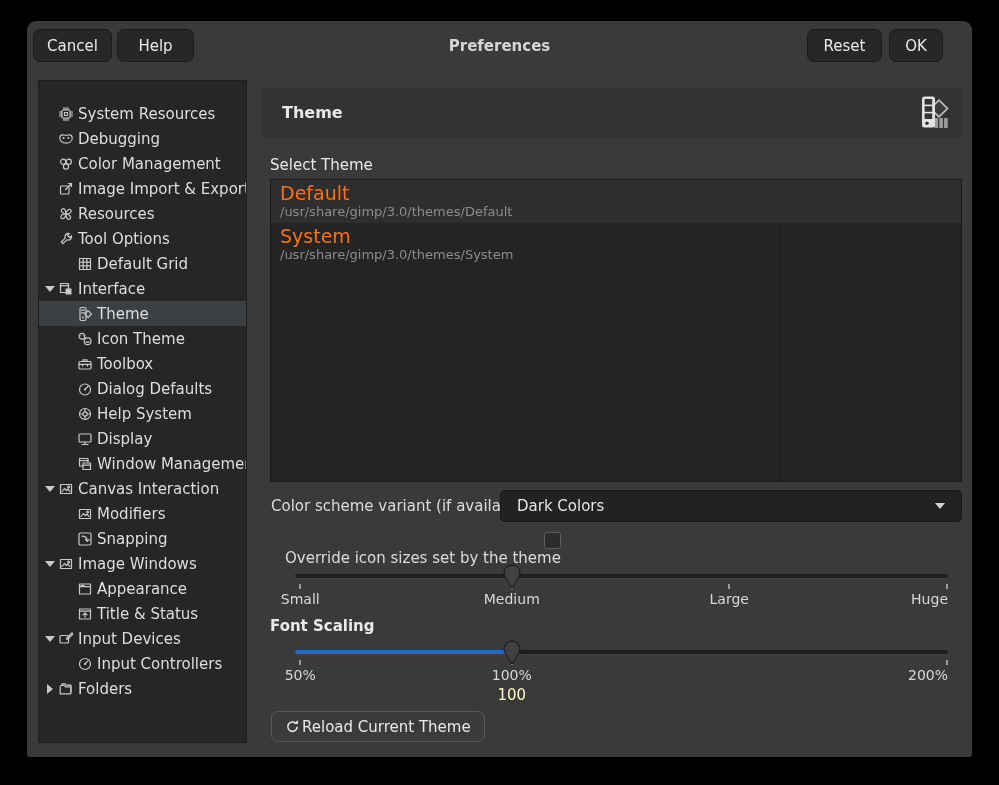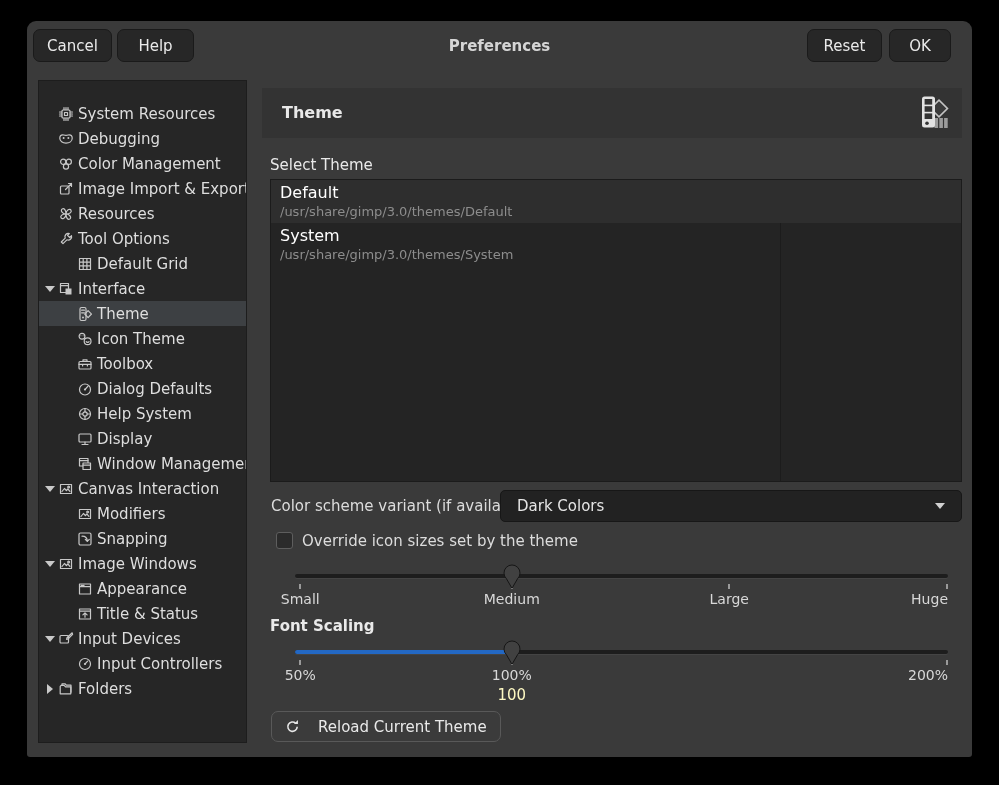--- a/index.html
+++ b/index.html
@@ -16,21 +16,21 @@
   
   .tb-btn{
     position:absolute;top:8px;height:33px;box-sizing:border-box;
     background:#272727;border:1px solid #1a1a1a;border-radius:7px;
     color:#eaeaea;font-size:15px;font-family:inherit;
     display:flex;align-items:center;justify-content:center;padding:4px;
   }
   #btn-cancel{left:6px;width:79px;}
   #btn-help{left:90px;width:77px;}
   #btn-reset{left:780px;width:75px;}
-  #btn-ok{left:862px;width:62px;}
+  #btn-ok{left:862px;width:54px;}
   .title{position:absolute;left:0;right:0;top:16px;text-align:center;
     font-weight:bold;font-size:15px;color:#d5d5d5;}
   
   .sidebar{
     position:absolute;left:11px;top:59px;width:209px;height:663px;
     background:#262626;border:1px solid #1d1d1d;box-sizing:border-box;
     padding-top:20px;overflow:hidden;
   }
   .side-row{display:flex;align-items:center;height:25px;color:#dedede;
     font-size:15px;white-space:nowrap;cursor:default;}
@@ -48,52 +48,52 @@
   .hicon{position:absolute;right:12px;top:7px;width:36px;height:36px;}
   
   .select-label{position:absolute;left:243px;top:135px;font-size:15px;font-weight:normal;color:#e9e9e9;}
   .theme-list{
     position:absolute;left:243px;top:158px;width:692px;height:303px;
     background:#242424;border:1px solid #1b1b1b;box-sizing:border-box;overflow:hidden;
   }
   .col-div{position:absolute;left:509px;top:0;bottom:0;width:1px;background:rgba(0,0,0,0.22);}
   .t-row{height:43px;padding:3px 0 0 9px;box-sizing:border-box;position:relative;}
   .t-row.selected{background:#2e2e2e;}
-  .t-name{font-size:16px;color:#ffffff;line-height:20px;}
+  .t-name{font-size:19px;color:#f97316;line-height:20px;}
   .t-path{font-size:13px;color:#8d8d8d;line-height:17px;}
   
   .scheme-label{position:absolute;left:244px;top:469px;height:32px;line-height:32px;font-size:15px;color:#dcdcdc;}
   .dropdown{
     position:absolute;left:473px;top:469px;width:462px;height:32px;
     background:#222222;border:1px solid #171717;border-radius:5px;box-sizing:border-box;
     display:flex;align-items:center;justify-content:space-between;
     color:#e5e5e5;font-size:15px;padding:0 16px;
   }
   .dd-arrow{width:0;height:0;border-left:5.5px solid transparent;border-right:5.5px solid transparent;border-top:6.5px solid #d2d2d2;}
   
-  .check-row{position:absolute;left:249px;top:511px;display:flex;align-items:flex-start;}
+  .check-row{position:absolute;left:249px;top:511px;display:flex;align-items:flex-end;flex-direction:column;}
   .checkbox{width:17px;height:17px;background:#2b2b2b;border:1px solid #5e5e5e;border-radius:3px;box-sizing:border-box;}
   .check-label{margin-left:9px;font-size:15px;color:#dcdcdc;}
   
   .slider{position:absolute;left:268px;width:653px;}
   #slider-icon-size{top:542px;height:64px;}
   #slider-font{top:618px;height:86px;}
   .track{position:absolute;left:0;right:0;top:11px;height:4px;background:#1d1d1d;border-radius:2px;box-shadow:0 1px 0 rgba(255,255,255,0.05);}
   .fill{position:absolute;left:0;top:11px;height:4px;background:var(--accent);border-radius:2px 0 0 2px;}
   .thumb{position:absolute;top:1px;width:20px;height:25px;margin-left:-10px;}
   .tick{position:absolute;top:21px;width:2px;height:5px;background:#9a9a9a;margin-left:-1px;}
   .s-label{position:absolute;top:28px;font-size:14px;color:#d8d8d8;white-space:nowrap;}
   .s-label.center{transform:translateX(-50%);}
   .s-label.rightend{right:0;}
   .s-value{position:absolute;top:47px;transform:translateX(-50%);font-size:15px;color:#fef9c3;}
   .font-label{position:absolute;left:243px;top:596px;font-size:15px;font-weight:bold;color:#e9e9e9;}
   
   .reload-btn{
     position:absolute;left:244px;top:690px;height:31px;padding:0 13px;
-    display:flex;align-items:center;gap:18px;
+    display:flex;align-items:center;gap:2px;
     background:#3b3b3b;border:1px solid #595959;border-radius:7px;
     color:#e9e9e9;font-size:15px;font-family:inherit;box-sizing:border-box;
   }
 </style>
 </head>
 <body>
 
 <div class="window">
 
   <div>

